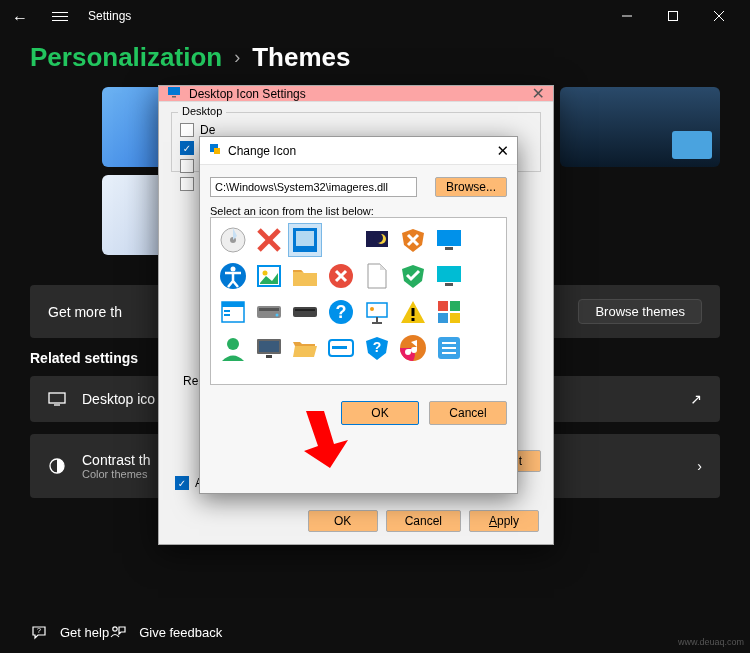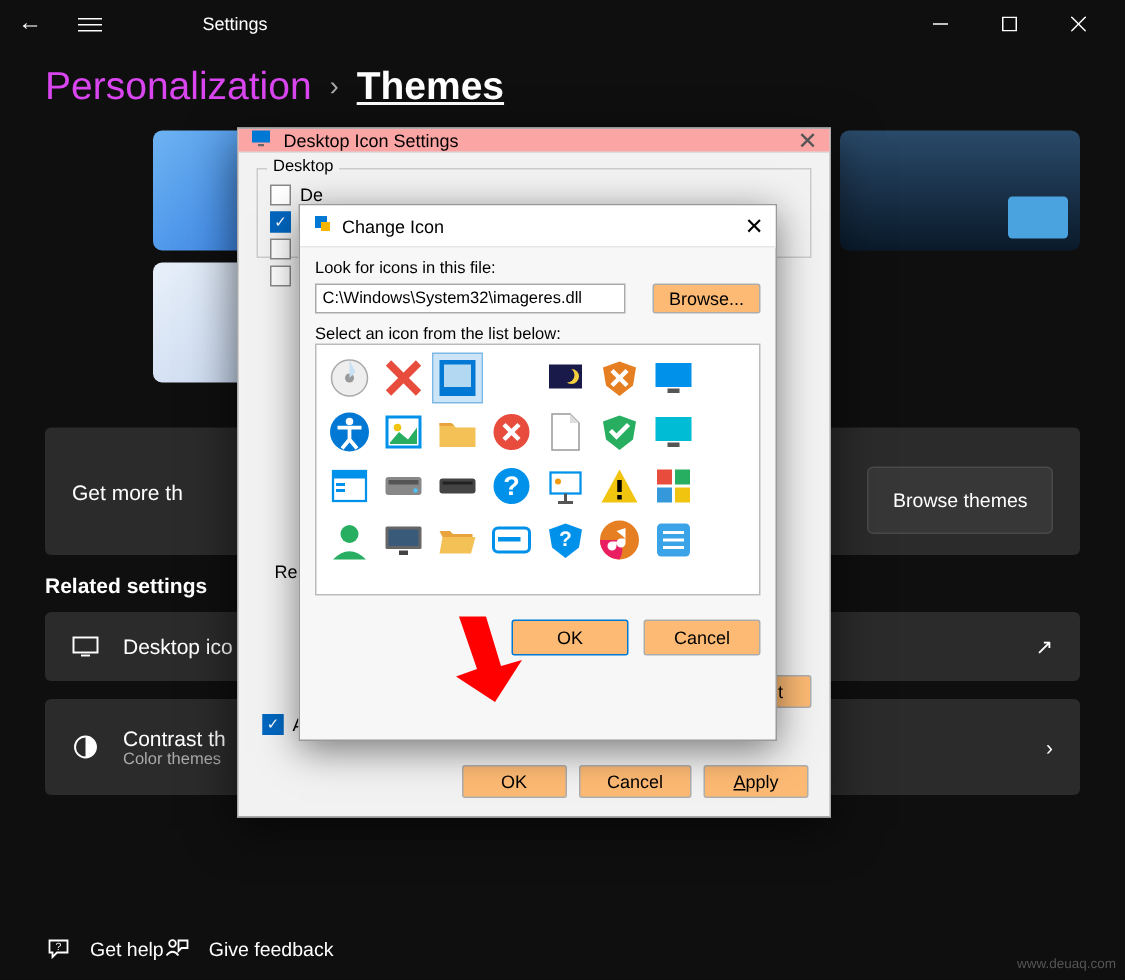--- a/index.html
+++ b/index.html
@@ -2,42 +2,42 @@
 <html><head>
 <meta charset="utf-8">
 <style>
   * { box-sizing: border-box; margin: 0; padding: 0; font-family: "Segoe UI", Arial, sans-serif; }
   body { width: 750px; height: 653px; background: #0f0f0f; color: #fff; overflow: hidden; position: relative; }
   .titlebar { height: 32px; display: flex; align-items: center; padding: 0 8px; }
   .tb-left { display: flex; align-items: center; gap: 16px; }
   .tb-arrow { width: 24px; height: 24px; display:flex; align-items:center; justify-content:center; font-size:16px; color:#fff;}
   .tb-ham { width: 24px; height: 24px; display:flex; flex-direction:column; justify-content:center; gap:3px; padding:4px;}
   .tb-ham span { height:1px; background:#fff; display:block;}
-  .tb-title { font-size:12px;margin-left:47px; }
+  .tb-title { font-size:12px; }
   .tb-right { margin-left:auto; display:flex;}
   .wc { width:46px; height:32px; display:flex; align-items:center; justify-content:center; font-size:12px; color:#fff;}
   .wc svg { width:10px; height:10px; stroke:#fff; stroke-width:1; fill:none;}
   .main { padding: 10px 30px 0 30px; }
   .crumb { font-size:26px; display:flex; align-items:center; gap:12px; margin-bottom:14px;}
-  .crumb .light { font-weight:400; color:#d946ef;}
+  .crumb .light { font-weight:700; color:#22c55e;}
   .crumb .chev { font-size:18px; color:#aaa;}
-  .crumb .heavy { font-weight:600;text-decoration:underline;}
+  .crumb .heavy { font-weight:600;}
   .themes-row { display:flex; gap:12px; margin-bottom:30px;}
   .theme-thumb { width:160px; height:80px; border-radius:6px; overflow:hidden; position:relative; background:linear-gradient(135deg,#6db3f2,#1e69de);}
   .theme-thumb.light { background:linear-gradient(135deg,#e8f0fa,#b5c9e8);}
   .theme-thumb.dark { background:linear-gradient(180deg,#2a4a6a,#0a1a2a);}
   .theme-thumb .win { position:absolute; right:8px; bottom:8px; width:40px; height:28px; background:#fff; border-radius:3px;}
   .theme-thumb.dark .win { background:#3a3a3a;}
   .row-btn { display:flex; align-items:center; justify-content:space-between; background:#2b2b2b; border-radius:4px; padding:14px 18px; margin-bottom:12px; font-size:14px;}
   .row-btn.tall { padding:18px 18px; }
   .row-btn .left { display:flex; align-items:center; gap:16px;}
   .row-btn .sub { font-size:11px; color:#aaa;}
   .row-btn .ricon { font-size:14px; color:#fff;}
   .section-label { font-size:14px; font-weight:600; margin:12px 0 10px;}
-  .btn-dark { background:#373737; border:1px solid #4a4a4a; color:#fff; padding:14px 16px; border-radius:4px; font-size:13px;margin-top:12px;}
+  .btn-dark { background:#373737; border:1px solid #4a4a4a; color:#fff; padding:4px 16px; border-radius:4px; font-size:13px;}
   .bottom-links { position:absolute; bottom:12px; left:30px; display:flex; flex-direction:row; gap:0; font-size:13px;}
   .bottom-links div { display:flex; align-items:center; gap:12px;}
   .icon16 { width:18px; height:18px; display:inline-flex; align-items:center; justify-content:center;}
   .watermark { position:absolute; right:6px; bottom:6px; font-size:9px; color:#555;margin-top:44px;}
 
   
   .dlg1 { position:absolute; left:158px; top:85px; width:396px; height:460px; background:#f2f2f2; border:1px solid #aaa; box-shadow:0 8px 30px rgba(0,0,0,0.6); color:#000;}
   .dlg1-title { height:16px; background:#fca5a5; display:flex; align-items:center; padding:0 8px; font-size:12px; justify-content:space-between; border-bottom:1px solid #ddd;}
   .dlg1-title .tl { display:flex; align-items:center; gap:8px;}
   .dlg1-title .closex { font-size:16px; color:#555;}
@@ -236,21 +236,20 @@
     <div class="tl">
       <span><svg width="14" height="14" viewBox="0 0 14 14">
             <rect x="2" y="2" width="8" height="8" fill="#0078d4"></rect>
             <rect x="6" y="6" width="6" height="6" fill="#f7b500"></rect>
           </svg></span>
       <span>Change Icon</span>
     </div>
     <span class="closex" style="font-size:15px;">✕</span>
   </div>
   <div class="dlg2-body">
-    <div>Look for icons in this file:</div>
     <div class="pathrow">
       <input type="text" value="C:\Windows\System32\imageres.dll" style="">
       <div class="winbtn" style="padding:2px 10px;">Browse...</div>
     </div>
     <div>Select an icon from the list below:</div>
     <div class="icongrid">
 
       <div class="ic">
           <svg width="28" height="28">
             <circle cx="14" cy="14" r="12" fill="#eee" stroke="#aaa"></circle>

